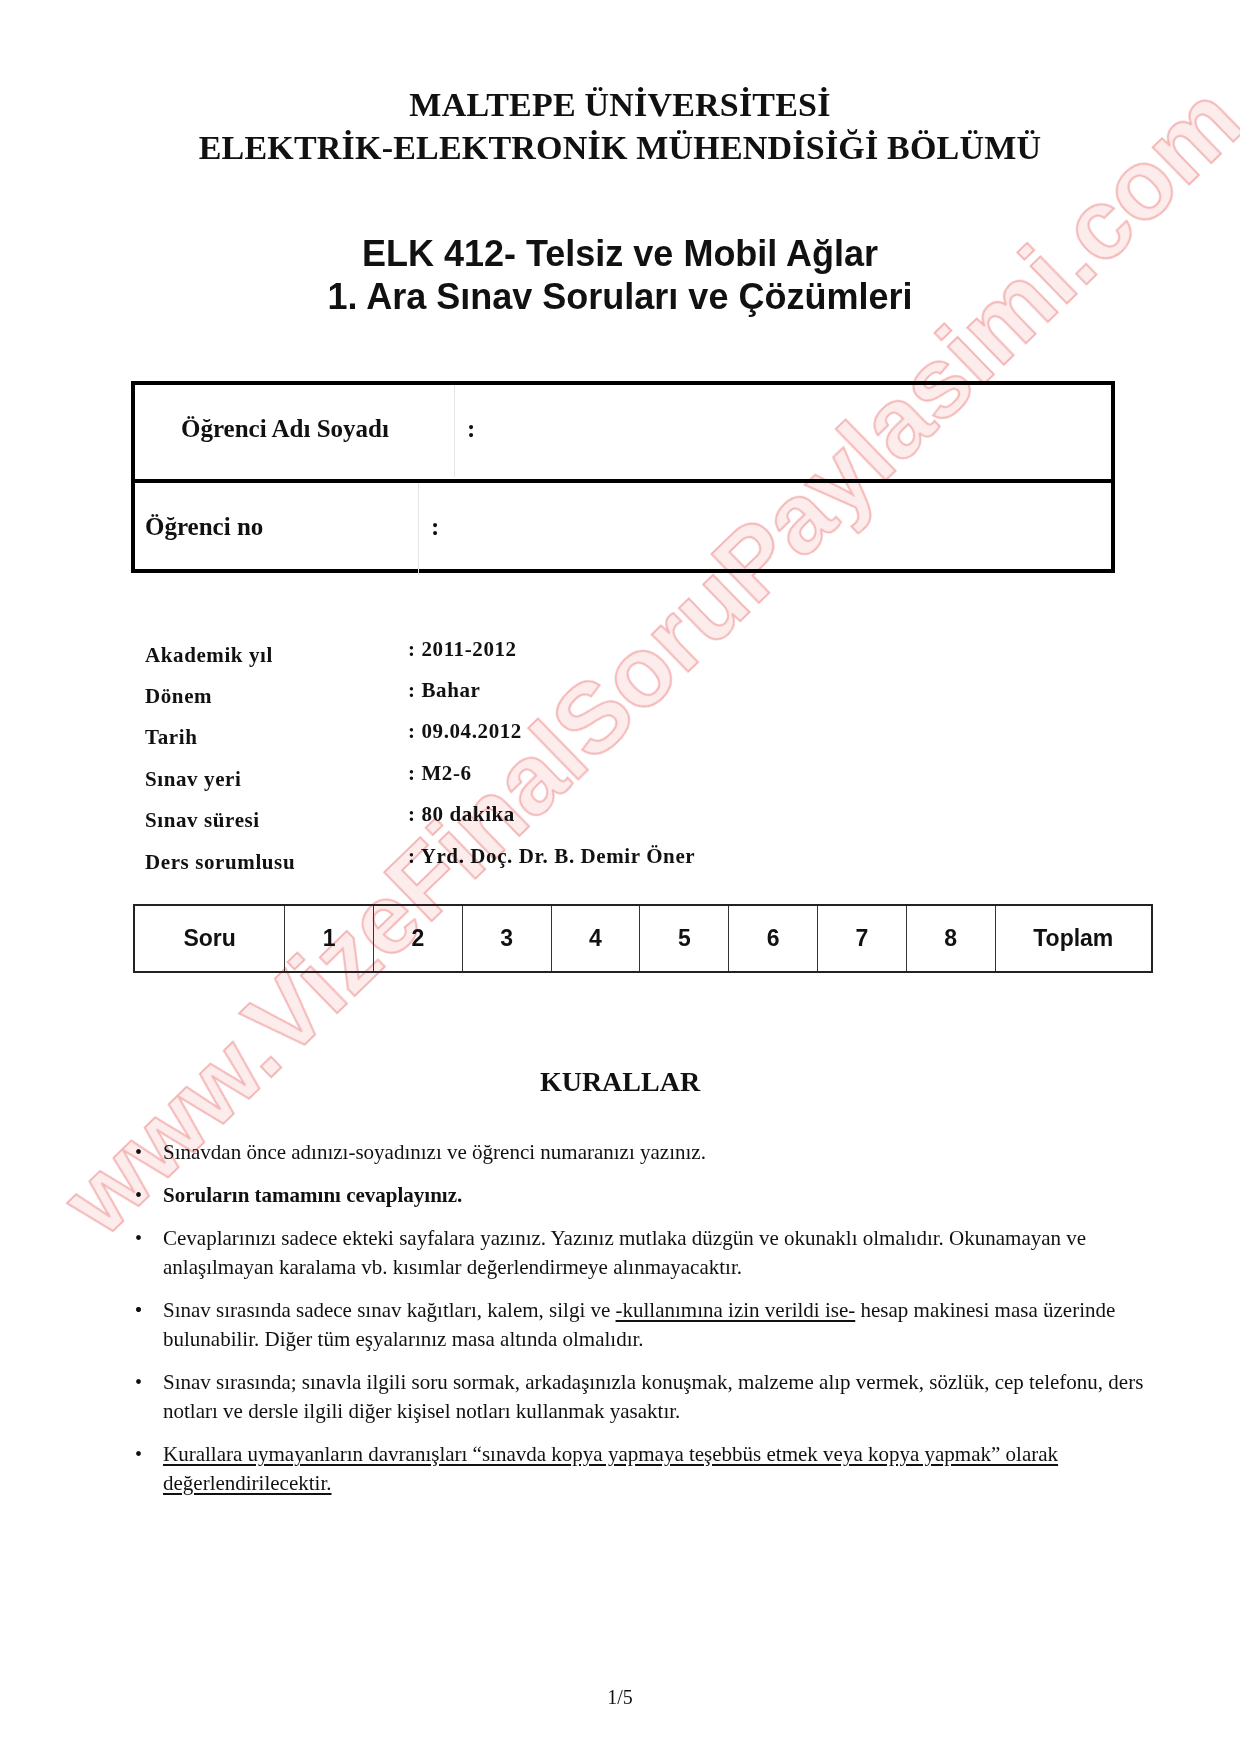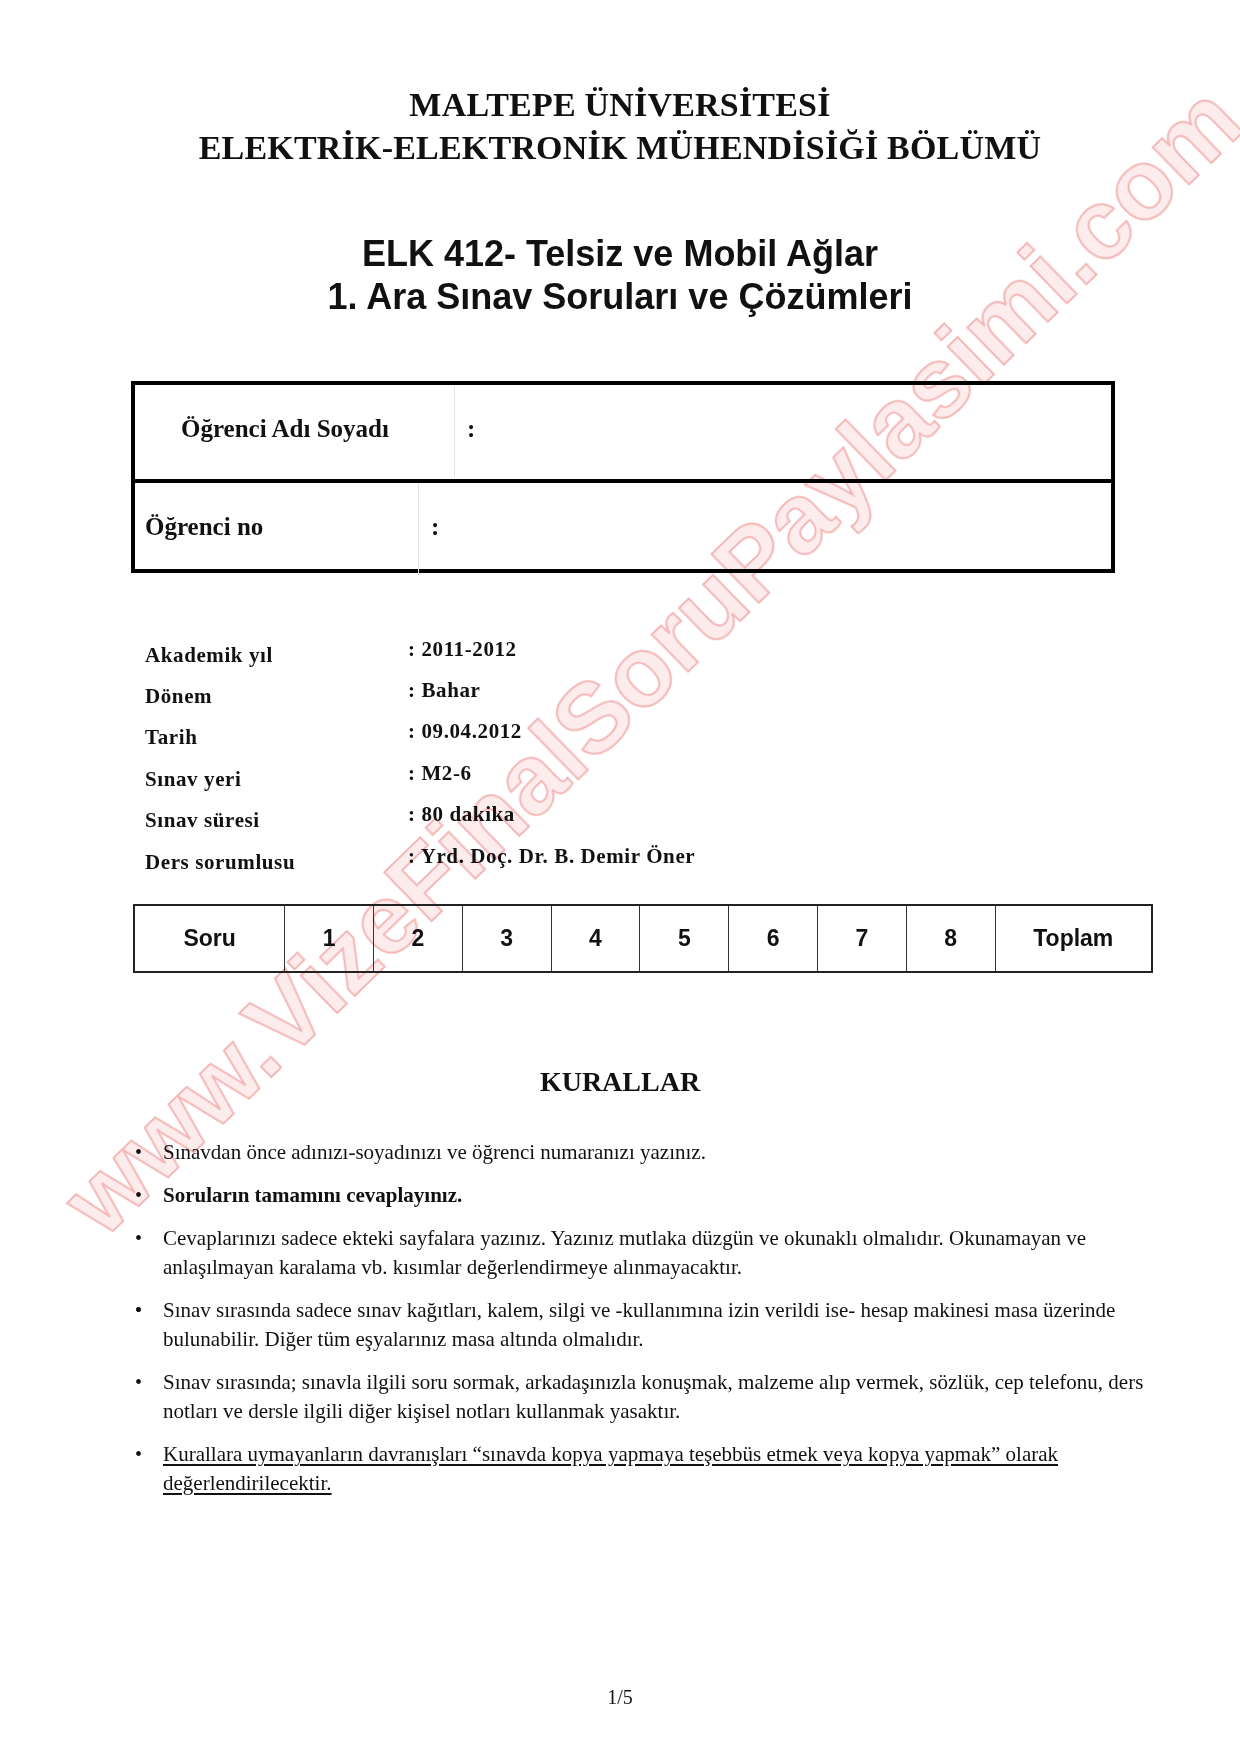--- a/index.html
+++ b/index.html
@@ -55,21 +55,21 @@
     font-family: "Liberation Sans", "DejaVu Sans", sans-serif; font-weight: bold; font-size: 23px;
   }
   table.score { border: 2px solid #222; }
 
   .rules-title { left: 0; width: 1296px; text-align: center; font-weight: bold; font-size: 28px; top: 1066px; }
   .rules { left: 133px; top: 1138px; width: 1040px; }
   .rule { position: relative; padding-left: 30px; font-size: 21px; line-height: 29px; margin-bottom: 14px; }
   .rule .bullet { position: absolute; left: 2px; top: 0; font-size: 20px; }
   .rule.bold .rule-text { font-weight: bold; }
   .rule.underline .rule-text { text-decoration: underline; text-underline-offset: 3px; }
-  .u { text-underline-offset: 3px; text-align: center; }
+  .u { text-decoration: underline; text-underline-offset: 3px; text-align: center; }
 
   .page-num { left: 0; width: 1296px; text-align: center; font-size: 20px; top: 1686px; }
 </style>
 </head>
 <body>
 
 <div class="watermark">www.VizeFinalSoruPaylasimi.com</div>
 
 <div class="content">
 

